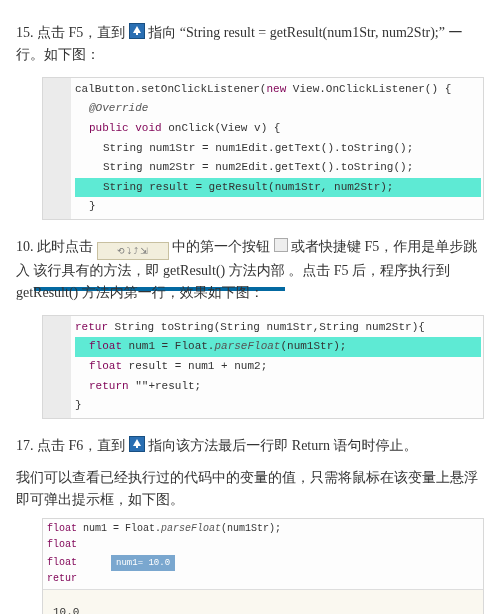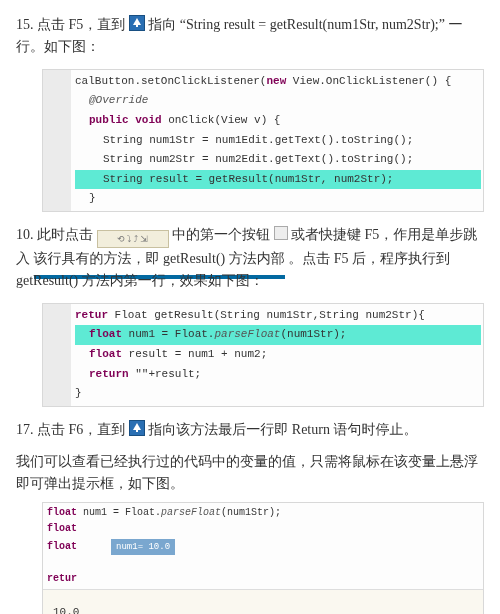--- a/index.html
+++ b/index.html
@@ -1,39 +1,39 @@
 <!DOCTYPE html>
 <html><head>
 <meta charset="utf-8">
 <style>
   html,body{margin:0;padding:0;background:#fff;font-family:"SimSun","宋体",serif;font-size:14px;color:#333;line-height:1.6}
   .page{width:500px;min-height:614px;padding:6px 16px 10px 16px;box-sizing:border-box;position:relative}
   ol{margin:0;padding:0;list-style:none}
-  li.item{margin:8px 0 10px 0}
+  li.item{margin:16px 0 10px 0}
   .num{display:inline}
   .txt{display:inline}
   .arrow-ico{display:inline-block;width:14px;height:14px;background:#2a6fb3;border:1px solid #184f82;vertical-align:-2px;position:relative}
   .arrow-ico:before{content:"";position:absolute;left:3px;top:2px;width:0;height:0;border-left:4px solid transparent;border-right:4px solid transparent;border-bottom:7px solid #fff}
   .arrow-ico:after{content:"";position:absolute;left:6px;top:8px;width:2px;height:3px;background:#fff}
   .code-fig{margin:8px 0 12px 26px;font-family:"Courier New",monospace;font-size:11px;border:1px solid #d8d8d8;background:#fdfdfd}
   .cf-inner{display:flex}
   .gutter{width:28px;background:#ebebeb}
   .lines{flex:1;padding:2px 2px 2px 4px}
-  .kw{color:#7f0055;font-weight:bold}
+  .kw{color:#7f0055;font-weight:normal}
   .it{font-style:italic;color:#555}
   .hl{background:#5eead4;display:block;padding:1px 0}
   .nl{display:block;padding:1px 0}
   .ind1{padding-left:14px}
   .ind2{padding-left:28px}
   .toolbar-ico{display:inline-block;width:70px;height:16px;background:#f2eedc;border:1px solid #c8c0a0;vertical-align:-3px;font-size:9px;text-align:center;color:#777;line-height:16px}
   .small-btn-ico{display:inline-block;width:12px;height:12px;border:1px solid #aaa;background:#eee;vertical-align:-1px}
   .redline{border-bottom:4px solid #0369a1;padding-bottom:9px}
   .fig3{margin:6px 0 10px 26px;border:1px solid #d8d8d8;font-family:"Courier New",monospace;font-size:10px;background:#fdfdfd}
   .fig3 .topcode{padding:2px 4px}
-  .bluelbl{display:inline-block;background:#7aa7cf;color:#fff;font-size:9px;padding:1px 5px;margin:2px 0 16px 28px}
+  .bluelbl{display:inline-block;background:#7aa7cf;color:#fff;font-size:9px;padding:1px 5px;margin:2px 0 0 28px}
   .valbox{border-top:1px solid #ddd;padding:14px 6px 16px 10px;color:#333;font-size:11px;background:#faf8f0}
 </style>
 </head>
 <body>
 <div class="page">
 
 <ol>
 
   <li class="item">
     <span class="num">15.</span>
@@ -65,21 +65,21 @@
     <span class="small-btn-ico"></span>
     <span class="txt">或者快捷键 F5，作用是单步跳入</span>
     <span class="redline">该行具有的方法，即 getResult() 方法内部</span>
     <span class="txt">。点击 F5 后，程序执行到 getResult() 方法内第一行，效果如下图：</span>
   </li>
 
   <div class="code-fig">
     <div class="cf-inner">
       <div class="gutter"></div>
       <div class="lines">
-        <span class="nl"><span class="kw">retur</span><span> Float getResult(String num1Str,String num2Str){</span></span>
+        <span class="nl"><span class="kw">retur</span><span> String toString(String num1Str,String num2Str){</span></span>
         <span class="hl ind1"><span class="kw">float</span><span> num1 = Float.</span><span class="it">parseFloat</span><span>(num1Str);</span></span>
         <span class="nl ind1"><span class="kw">float</span><span> result = num1 + num2;</span></span>
         <span class="nl ind1"><span class="kw">return</span><span> ""+result;</span></span>
         <span class="nl">}</span>
       </div>
     </div>
   </div>
 
   <li class="item">
     <span class="num">17.</span>

